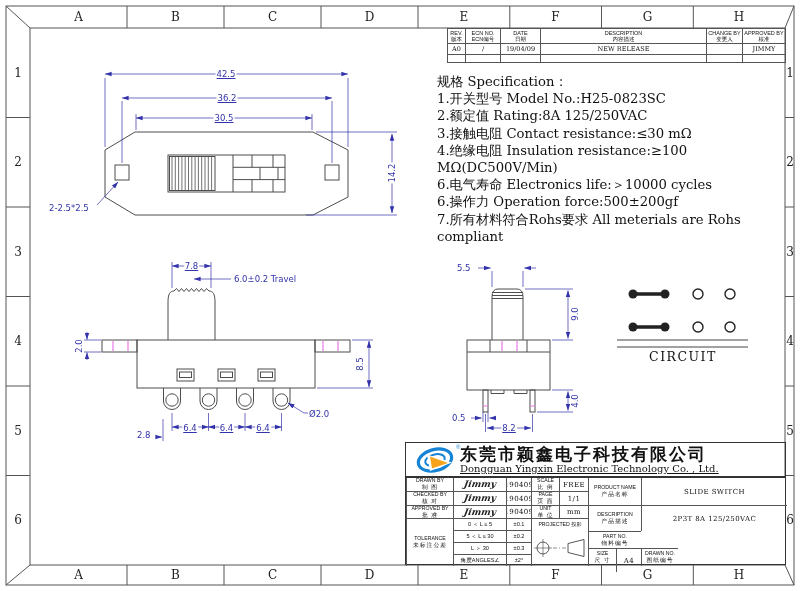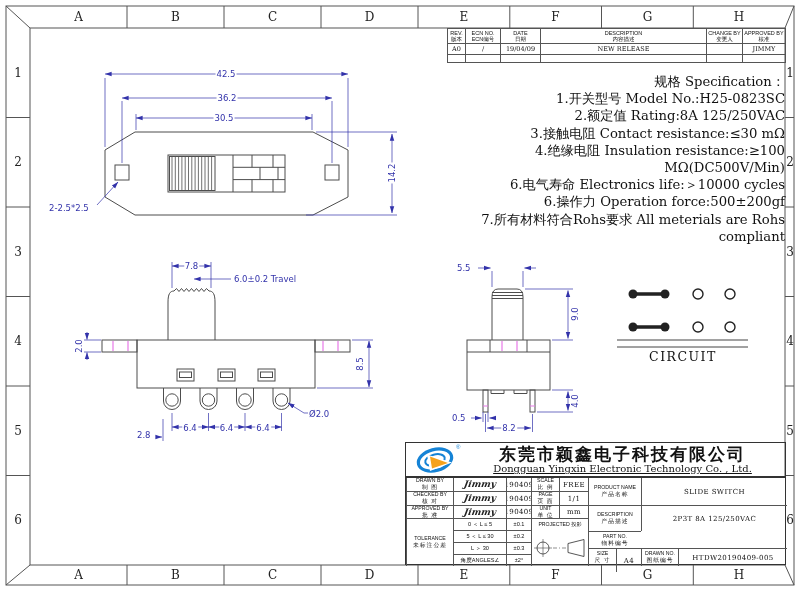--- a/index.html
+++ b/index.html
@@ -3,35 +3,35 @@
 <meta charset="utf-8">
 <style>
   html,body{margin:0;padding:0;background:#fff;}
   .sheet{position:relative;width:800px;height:591px;background:#fff;overflow:hidden;
          font-family:"Liberation Sans",sans-serif;}
   svg.lw{position:absolute;left:0;top:0;z-index:1;}
   .gl{position:absolute;z-index:2;font:12px "DejaVu Serif",serif;color:#222;
       transform:translate(-50%,-50%);}
   .dim{position:absolute;z-index:3;color:#3232aa;font:8.5px "DejaVu Sans",sans-serif;
        line-height:10px;background:#fff;padding:0 1px;white-space:nowrap;}
-  .dim.c{transform:translateX(-50%);}
+  .dim.c{transform:translateX(-50%);text-decoration:underline;}
   .dim.rot{transform:translate(-50%,-50%) rotate(-90deg);background:#fff;}
   .spec{position:absolute;left:437px;top:73px;width:348px;z-index:2;color:#111;
-        font:13.2px/17.2px "DejaVu Serif",serif;text-align:right;}
+        font:13.2px/17.2px "DejaVu Serif",serif;}
   table.rev{position:absolute;left:447px;top:28px;width:338px;z-index:2;
             border-collapse:collapse;table-layout:fixed;}
   table.rev td{border:0.8px solid #555;text-align:center;vertical-align:middle;
                padding:0;overflow:hidden;color:#111;}
   .rev .en{font:5.5px/6.5px "Liberation Sans",sans-serif;}
   .rev .zh{font:5.5px/6.5px "Liberation Sans",sans-serif;}
   .rev .rv{font:6.5px/8px "DejaVu Serif",serif;}
   .cmp{position:absolute;left:405px;top:442px;width:381px;height:35px;z-index:2;
        box-sizing:border-box;border:1px solid #333;display:flex;align-items:center;}
   .cmp .logo{margin-left:6px;flex:0 0 auto;}
-  .cmp .names{flex:1;text-align:center;}
+  .cmp .names{flex:1;text-align:left;}
   .cmp .zhname{font:bold 17px/18px "DejaVu Serif",serif;letter-spacing:2px;color:#111;}
   .cmp .enname{font:10px/11px "DejaVu Serif",serif;color:#111;text-decoration:underline;}
   .reg{position:absolute;left:456px;top:444px;z-index:3;font:6px sans-serif;color:#1583d6;}
   .tb{position:absolute;left:405px;top:477px;width:381px;height:88px;z-index:2;
       box-sizing:border-box;border:1px solid #333;background:#fff;}
   .tc{position:absolute;box-sizing:border-box;border-left:0.8px solid #555;
       border-top:0.8px solid #555;display:flex;flex-direction:column;justify-content:center;
       align-items:center;text-align:center;overflow:hidden;color:#111;}
   .tc.noT{border-top:none;}
   .tc .en{font:5.2px/5.8px "Liberation Sans",sans-serif;}
@@ -424,18 +424,15 @@
         <span class="en">SIZE</span>
         <span class="zh">尺 寸</span>
       </div>
     <div class="tc" style="left:210px;top:70px;width:25px;height:24px">
         <span class="val">A4</span>
       </div>
     <div class="tc" style="left:235px;top:70px;width:37px;height:18px">
         <span class="en">DRAWN NO.</span>
         <span class="zh">图纸编号</span>
       </div>
-    <div class="tc" style="left:272px;top:70px;width:109px;height:18px">
-        <span class="val">HTDW20190409-005</span>
-      </div>
   </div>
 
 </div>
 
 </body></html>

